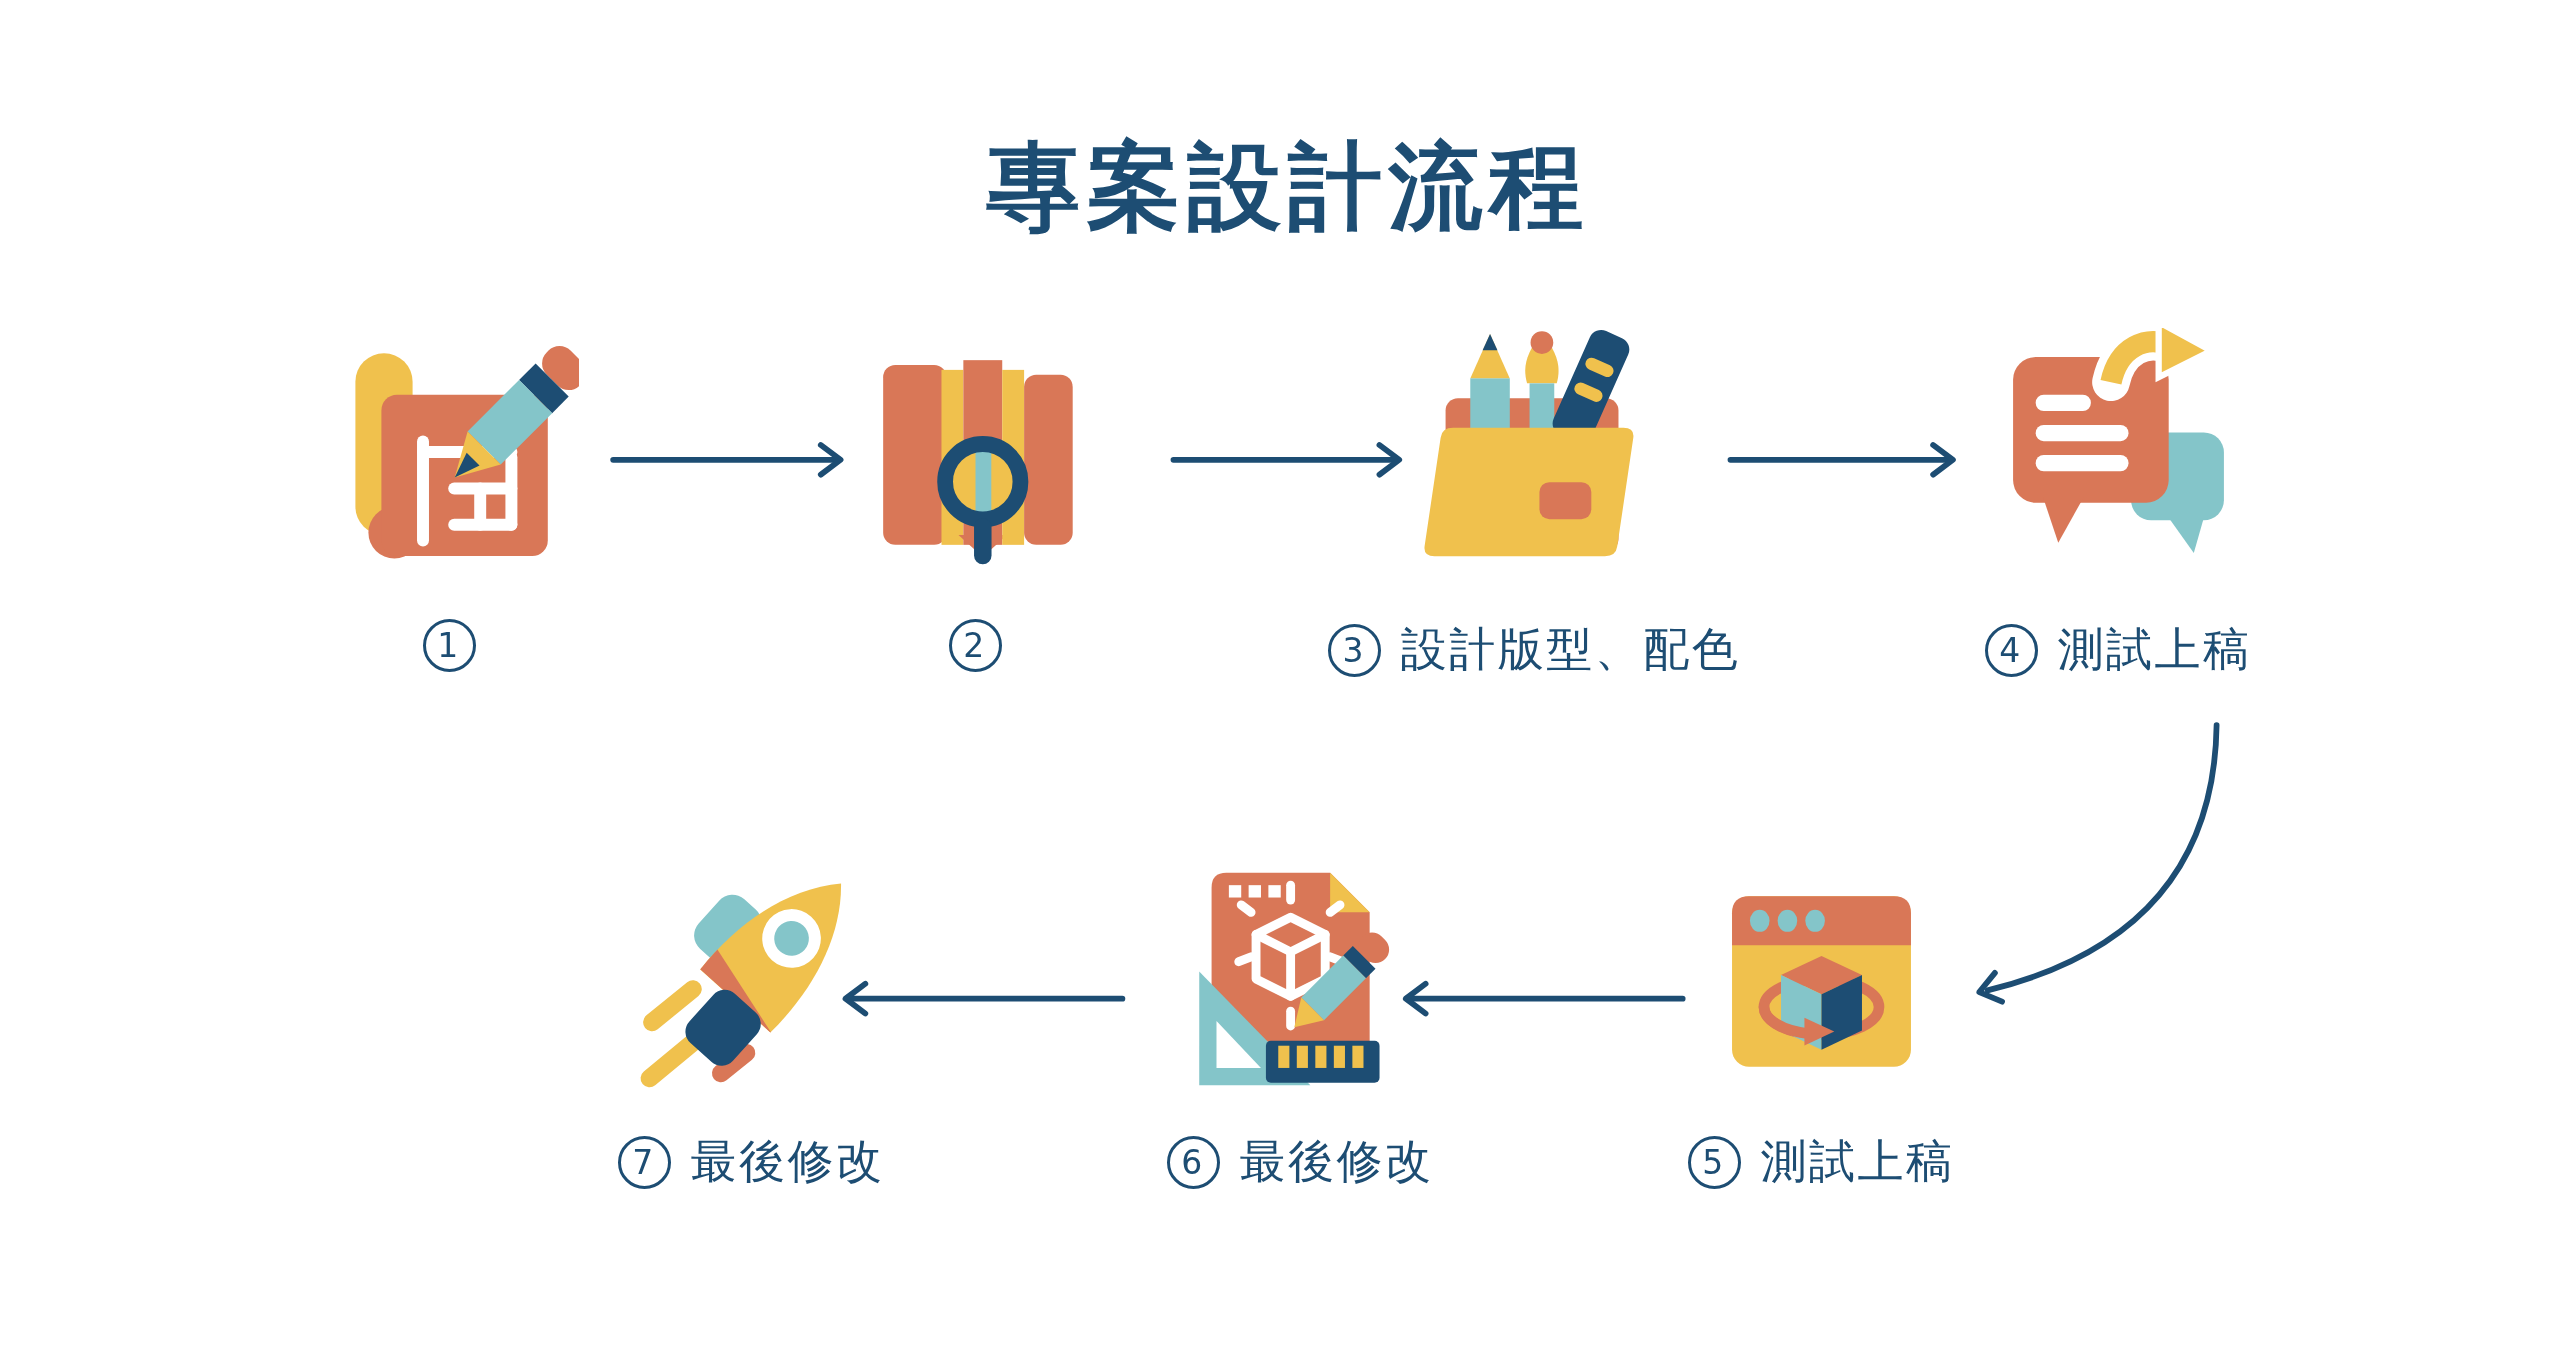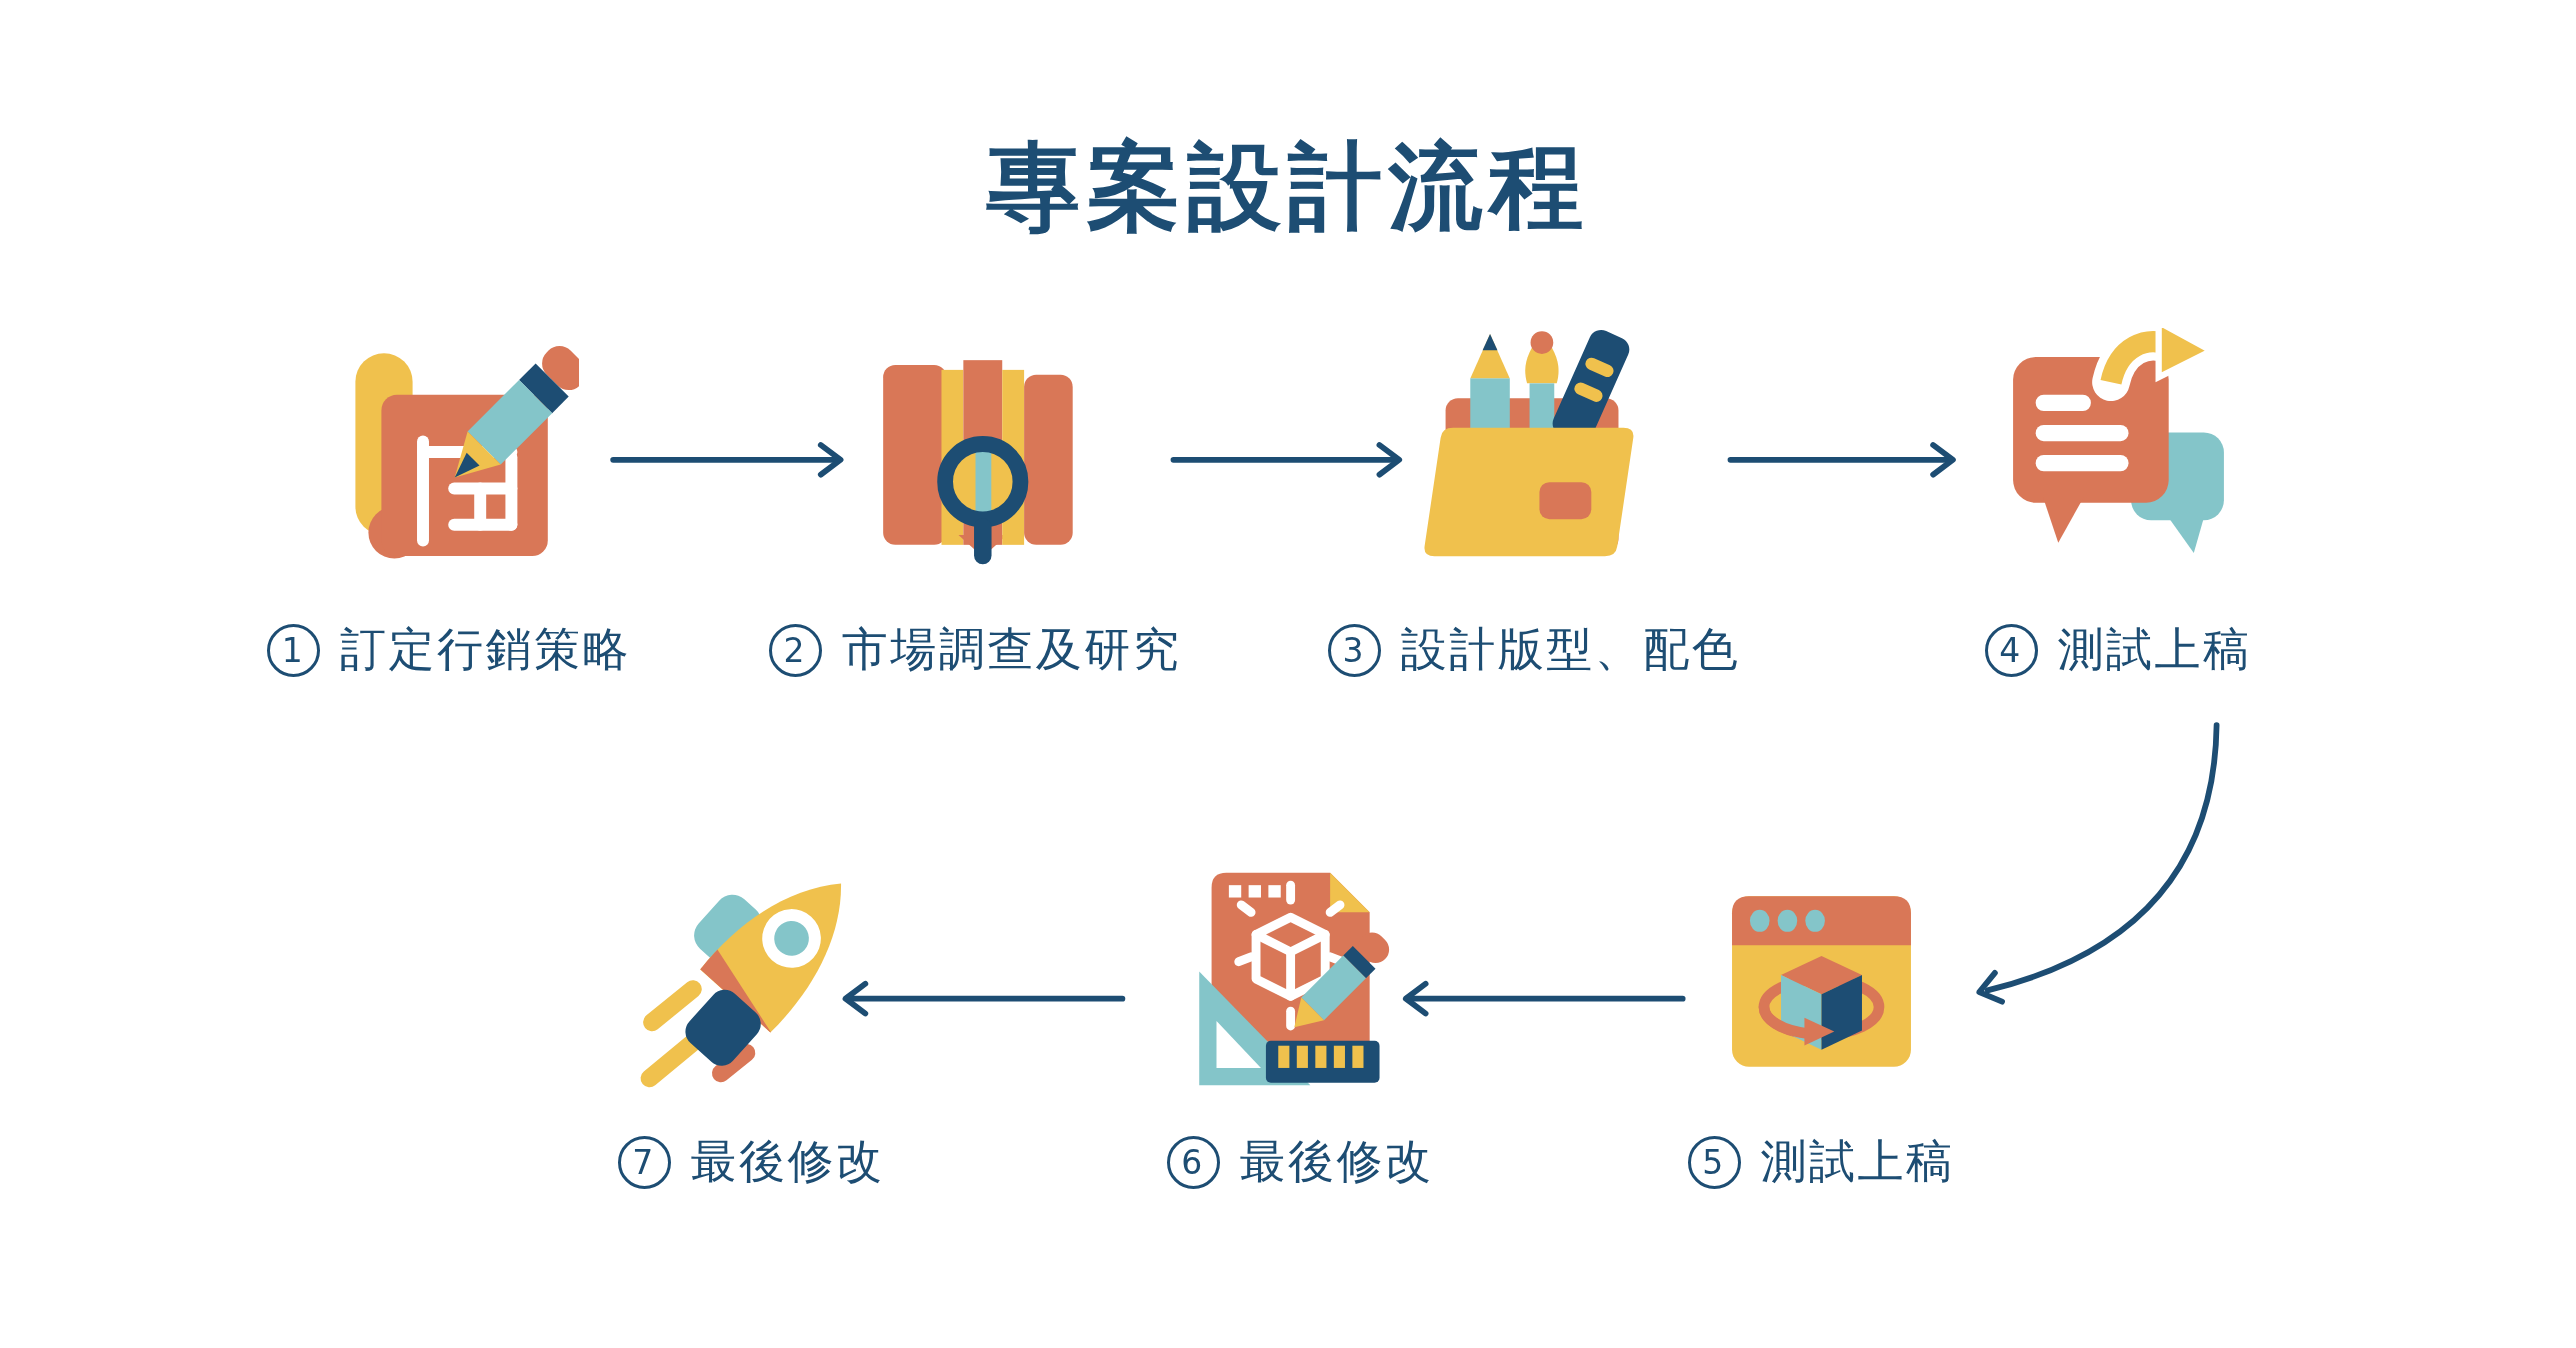--- a/index.html
+++ b/index.html
@@ -113,21 +113,20 @@
           <rect x="63" y="24" width="18" height="28" fill="#84c5c9"></rect>
           <polygon points="63,52 81,52 72,68" fill="#f0c14d"></polygon>
           <polygon points="68.5,58 75.5,58 72,68" fill="#1d4d73"></polygon>
         </g>
       </svg>
     </div>
     <div class="label">
       <span class="num">
           <i>1</i>
         </span>
-      <span class="txt">訂定行銷策略</span>
     </div>
   </div>
 
   <div class="step row1" style="left:662px;top:320px;">
     <div class="icon-box">
       <svg width="243" height="243" viewBox="0 0 100 100">
         <rect x="12" y="14" width="26" height="74" rx="5" fill="#d97757"></rect>
         <rect x="36" y="16" width="9" height="72" fill="#f0c14d"></rect>
         <rect x="45" y="12" width="16" height="76" fill="#d97757"></rect>
         <polygon points="43,84 63,84 53,93" fill="#d97757"></polygon>
@@ -139,21 +138,20 @@
         <circle cx="53" cy="62" r="13" fill="#f0c14d"></circle>
         <rect x="50" y="47" width="6.5" height="30" fill="#84c5c9" clip-path="url(#lens2)"></rect>
         <circle cx="53" cy="62" r="15.5" fill="none" stroke="#1d4d73" stroke-width="6.5"></circle>
         <rect x="49.4" y="77" width="7.2" height="19" rx="3.6" fill="#1d4d73"></rect>
       </svg>
     </div>
     <div class="label">
       <span class="num">
           <i>2</i>
         </span>
-      <span class="txt">市場調查及研究</span>
     </div>
   </div>
 
   <div class="step row1" style="left:1221px;top:320px;">
     <div class="icon-box">
       <svg width="247" height="247" viewBox="0 0 100 100">
         <rect x="14" y="28" width="70" height="62" rx="5" fill="#d97757"></rect>
 
         <polygon points="24,20 40,20 32,2" fill="#f0c14d"></polygon>
         <polygon points="29,8.6 35,8.6 32,2" fill="#1d4d73"></polygon>

